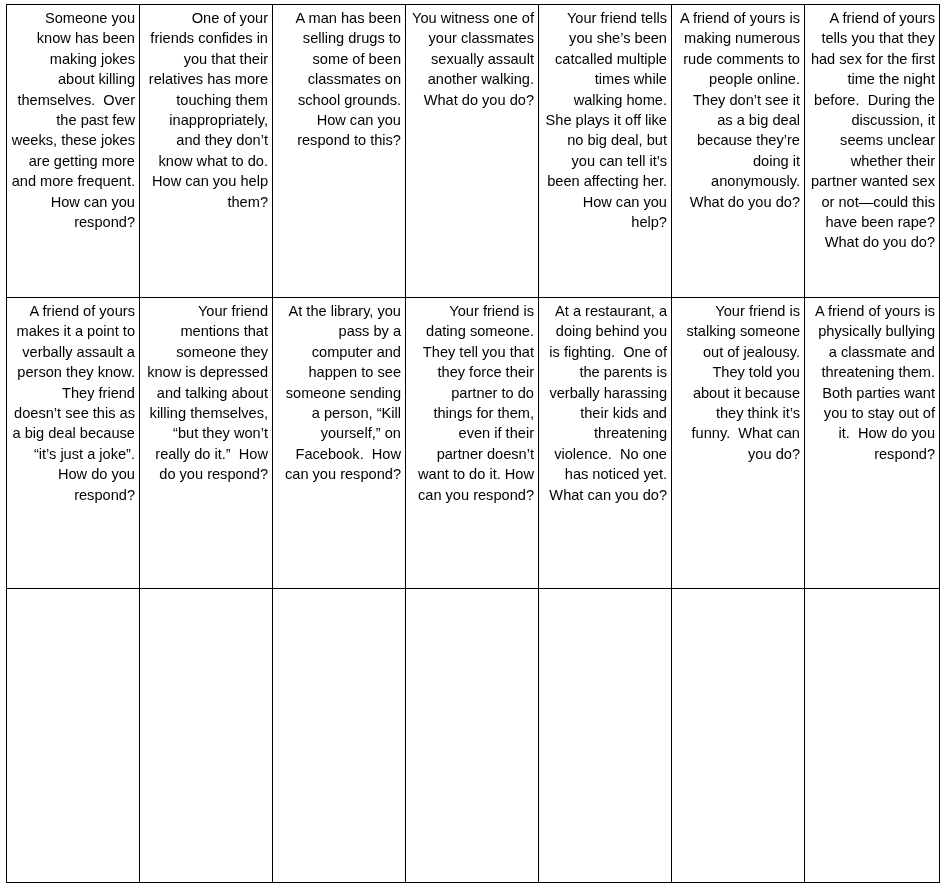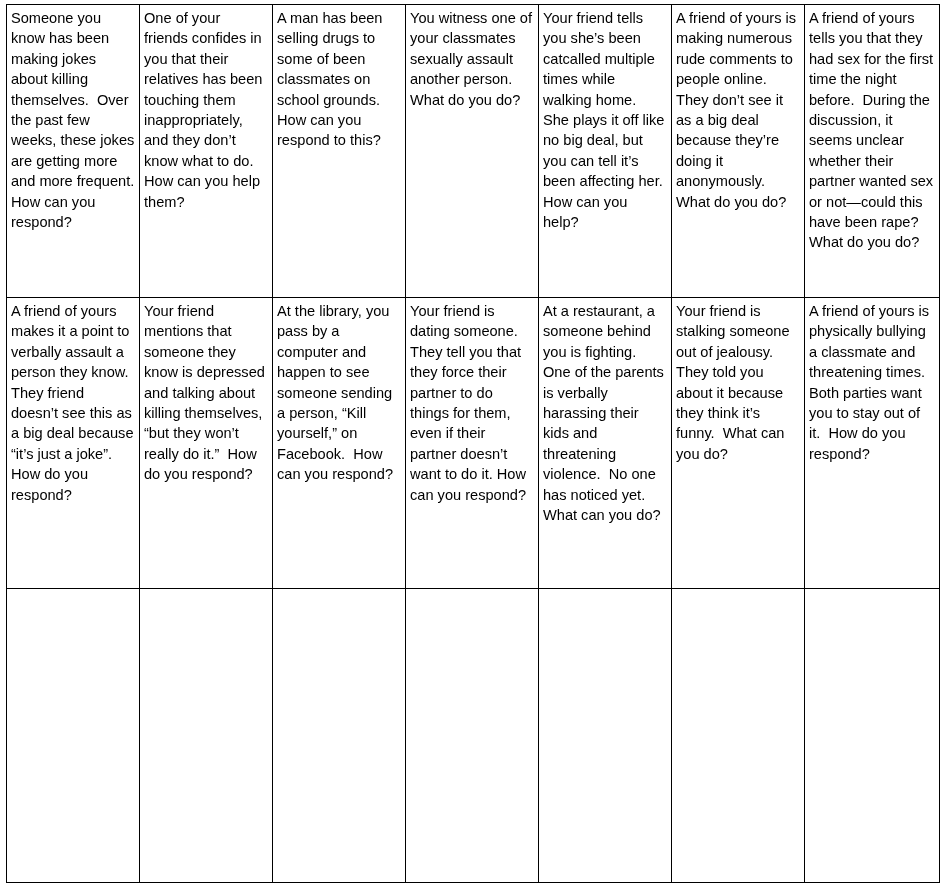--- a/index.html
+++ b/index.html
@@ -31,21 +31,21 @@
   }
   table.prompt-grid col {
     width: 133px;
   }
   table.prompt-grid col.col-last {
     width: 135px;
   }
   table.prompt-grid td {
     border: 1px solid #000000;
     vertical-align: top;
-    text-align: left;
+    text-align: right;
     padding: 3px 4px 2px 4px;
     font-size: 14.6px;
     line-height: 20.4px;
     color: #000000;
     white-space: pre-wrap;
     word-wrap: break-word;
     overflow-wrap: break-word;
     font-family: "Liberation Sans", sans-serif;
   }
   tr.row-scenarios-1 td { height: 287px; }
@@ -63,35 +63,35 @@
         <col>
         <col>
         <col>
         <col>
         <col>
         <col class="col-last">
     </colgroup>
     <tbody>
       <tr class="row-scenarios-1">
         <td>Someone you know has been making jokes about killing themselves.  Over the past few weeks, these jokes are getting more and more frequent.  How can you respond?</td>
-        <td>One of your friends confides in you that their relatives has been touching them inappropriately, and they don’t know what to do.  How can you help them?</td>
+        <td>One of your friends confides in you that their relatives has more touching them inappropriately, and they don’t know what to do.  How can you help them?</td>
         <td>A man has been selling drugs to some of been classmates on school grounds.  How can you respond to this?</td>
-        <td>You witness one of your classmates sexually assault another person.  What do you do?</td>
+        <td>You witness one of your classmates sexually assault another walking.  What do you do?</td>
         <td>Your friend tells you she’s been catcalled multiple times while walking home.  She plays it off like no big deal, but you can tell it’s been affecting her.  How can you help?</td>
         <td>A friend of yours is making numerous rude comments to people online.  They don’t see it as a big deal because they’re doing it anonymously.  What do you do?</td>
         <td>A friend of yours tells you that they had sex for the first time the night before.  During the discussion, it seems unclear whether their partner wanted sex or not—could this have been rape?  What do you do?</td>
       </tr>
       <tr class="row-scenarios-2">
         <td>A friend of yours makes it a point to verbally assault a person they know.  They friend doesn’t see this as a big deal because “it’s just a joke”.  How do you respond?</td>
         <td>Your friend mentions that someone they know is depressed and talking about killing themselves, “but they won’t really do it.”  How do you respond?</td>
         <td>At the library, you pass by a computer and happen to see someone sending a person, “Kill yourself,” on Facebook.  How can you respond?</td>
         <td>Your friend is dating someone.  They tell you that they force their partner to do things for them, even if their partner doesn’t want to do it. How can you respond?</td>
-        <td>At a restaurant, a someone behind you is fighting.  One of the parents is verbally harassing their kids and threatening violence.  No one has noticed yet.  What can you do?</td>
+        <td>At a restaurant, a doing behind you is fighting.  One of the parents is verbally harassing their kids and threatening violence.  No one has noticed yet.  What can you do?</td>
         <td>Your friend is stalking someone out of jealousy.  They told you about it because they think it’s funny.  What can you do?</td>
-        <td>A friend of yours is physically bullying a classmate and threatening times.  Both parties want you to stay out of it.  How do you respond?</td>
+        <td>A friend of yours is physically bullying a classmate and threatening them.  Both parties want you to stay out of it.  How do you respond?</td>
       </tr>
       <tr class="row-blank">
         <td></td>
         <td></td>
         <td></td>
         <td></td>
         <td></td>
         <td></td>
         <td></td>
       </tr>

